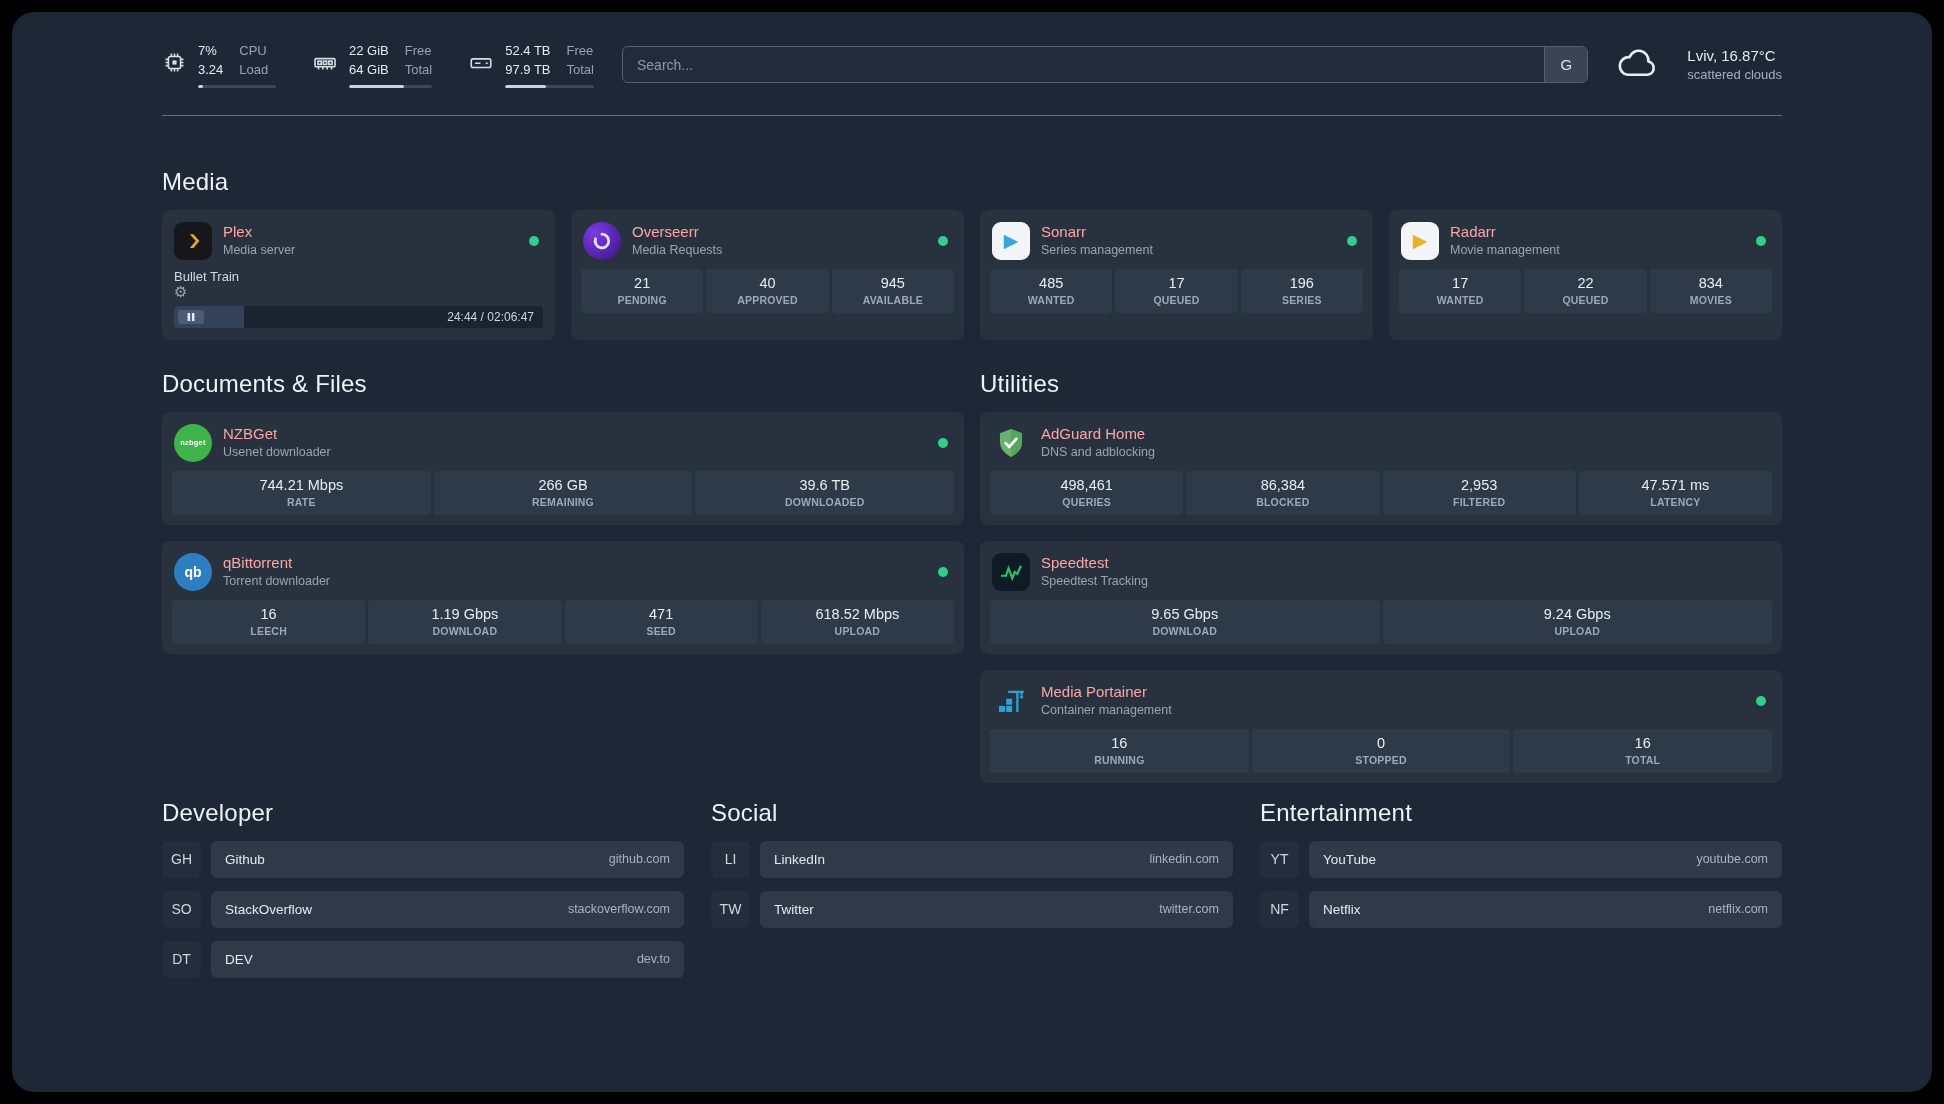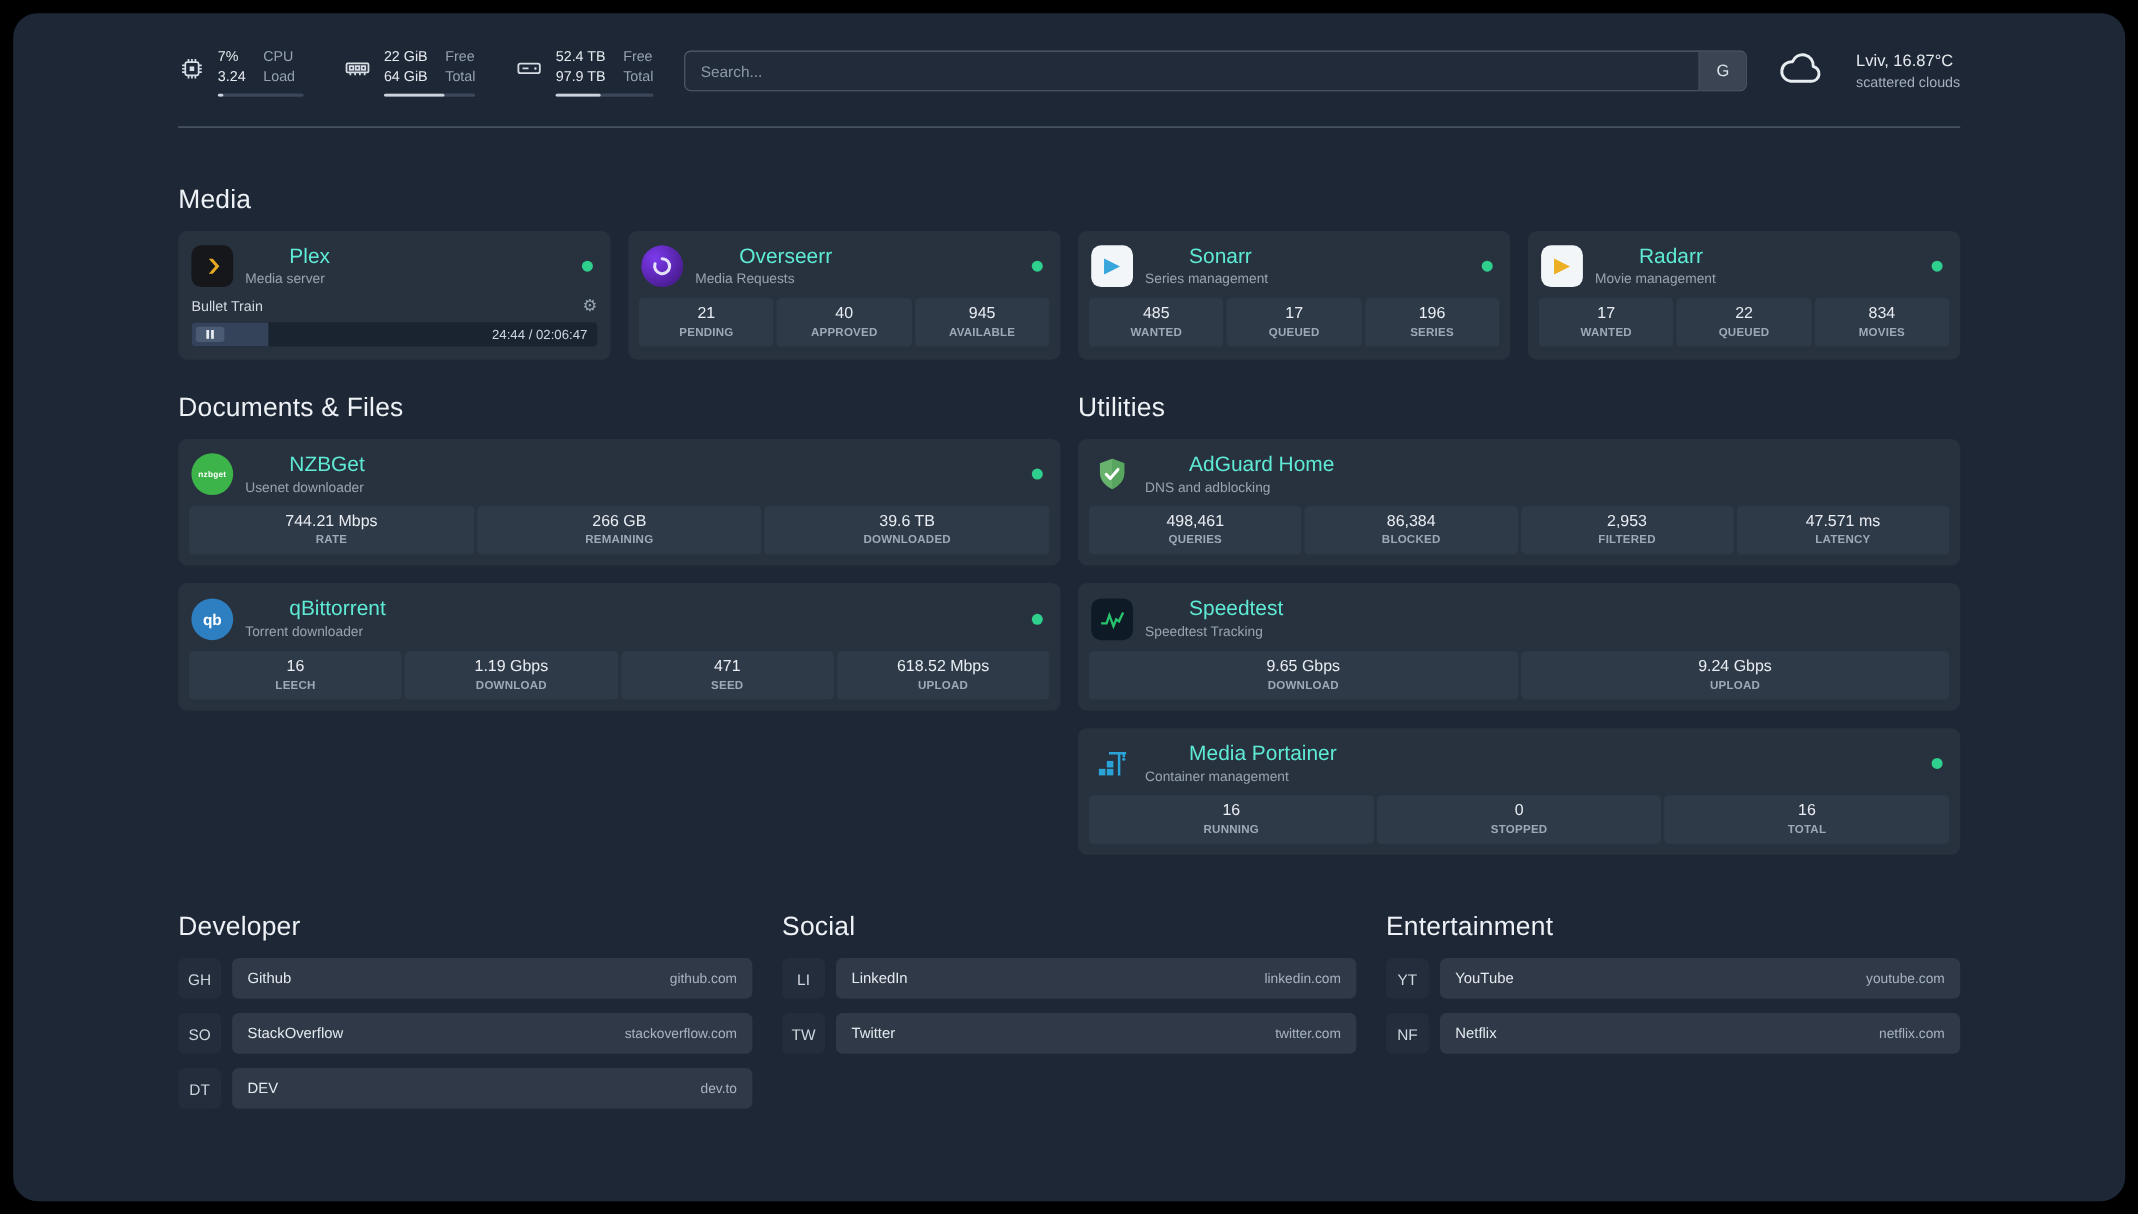--- a/index.html
+++ b/index.html
@@ -47,45 +47,45 @@
   .it-adguard, .it-portainer { background:transparent; }
   .it-speedtest { background:#0e1b26; }
   .it-filebrowser { background:#3aa2d9; border-radius:50%; }
   .play-glyph { font-size:19px; line-height:1; }
   .sonarr-glyph { color:#36a6dd; }
   .radarr-glyph { color:#edb024; }
   .nzb-label { font-size:7.5px; font-weight:bold; color:#fff; letter-spacing:.2px; }
   .qb-label { font-size:14px; font-weight:bold; color:#fff; }
 
   .svc-text { display:flex; flex-direction:column; }
-  .svc-name { font-size:19px; color:#5eead4; font-weight:500; line-height:1.25;margin-left:40px; }
+  .svc-name { font-size:15px; color:#fca5a5; font-weight:500; line-height:1.25; }
   .svc-sub { font-size:12.5px; color:#99a3b1; line-height:1.25; margin-top:1px; }
   .dot { width:10px; height:10px; border-radius:50%; background:#2fcf8e; margin-left:auto; flex:none; align-self:center; margin-right:4px; }
 
   .stats { display:flex; gap:3px; }
   .tile { flex:1; background:#2f3a49; border-radius:4px; text-align:center; padding:6px 2px 7px; }
   .tile-val { font-size:14.5px; color:#e9edf2; }
   .tile-lab { font-size:10.5px; font-weight:700; color:#9fa9b6; margin-top:3px; letter-spacing:.2px; }
 
   
   .player { display:flex; flex-direction:column; gap:7px; padding:0 2px 2px; }
-  .player-top { display:flex; align-items:flex-end; justify-content:space-between; }
+  .player-top { display:flex; align-items:flex-start; justify-content:space-between;flex-direction:column; }
   .track { font-size:13px; color:#d3d9e1; }
   .gear { font-size:15px; color:#9aa5b3; cursor:pointer; line-height:1; }
   .pbar { position:relative; height:22px; background:#1a2330; border-radius:4px; overflow:hidden; }
   .pfill { position:absolute; left:0; top:0; bottom:0; background:#34425a; }
   .pchip { position:absolute; left:4px; top:4px; bottom:4px; width:26px; background:#4b5b73; border-radius:3px; display:flex; align-items:center; justify-content:center; cursor:pointer; }
   .ptime { position:absolute; right:9px; top:0; bottom:0; display:flex; align-items:center; font-size:12px; color:#cdd4de; }
 
   .two-col { display:grid; grid-template-columns:1fr 1fr; gap:0 16px; margin-top:30px; align-items:start; }
   .col { display:flex; flex-direction:column; }
   .col .card { margin-bottom:16px; }
 
   
-  .bm-grid { display:grid; grid-template-columns:repeat(3,1fr); gap:0 27px; margin-top:36px; padding-bottom:40px; align-items:start; }
+  .bm-grid { display:grid; grid-template-columns:repeat(3,1fr); gap:0 27px; padding-bottom:40px; align-items:start; }
   .bm-row { display:flex; gap:10px; margin-bottom:13px; height:37px; cursor:pointer; }
   .bm-abbr { width:39px; flex:none; background:#232d3b; border-radius:6px; display:flex; align-items:center; justify-content:center; font-size:14px; color:#cfd6df; }
   .bm-pill { flex:1; background:#2f3947; border-radius:6px; display:flex; align-items:center; justify-content:space-between; padding:0 14px;gap:40px; }
   .bm-name { font-size:13.5px; color:#e4e9ef; }
   .bm-url { font-size:12.5px; color:#a9b3c0; }
 </style>
 </head>
 <body>
 
 <div class="frame">

